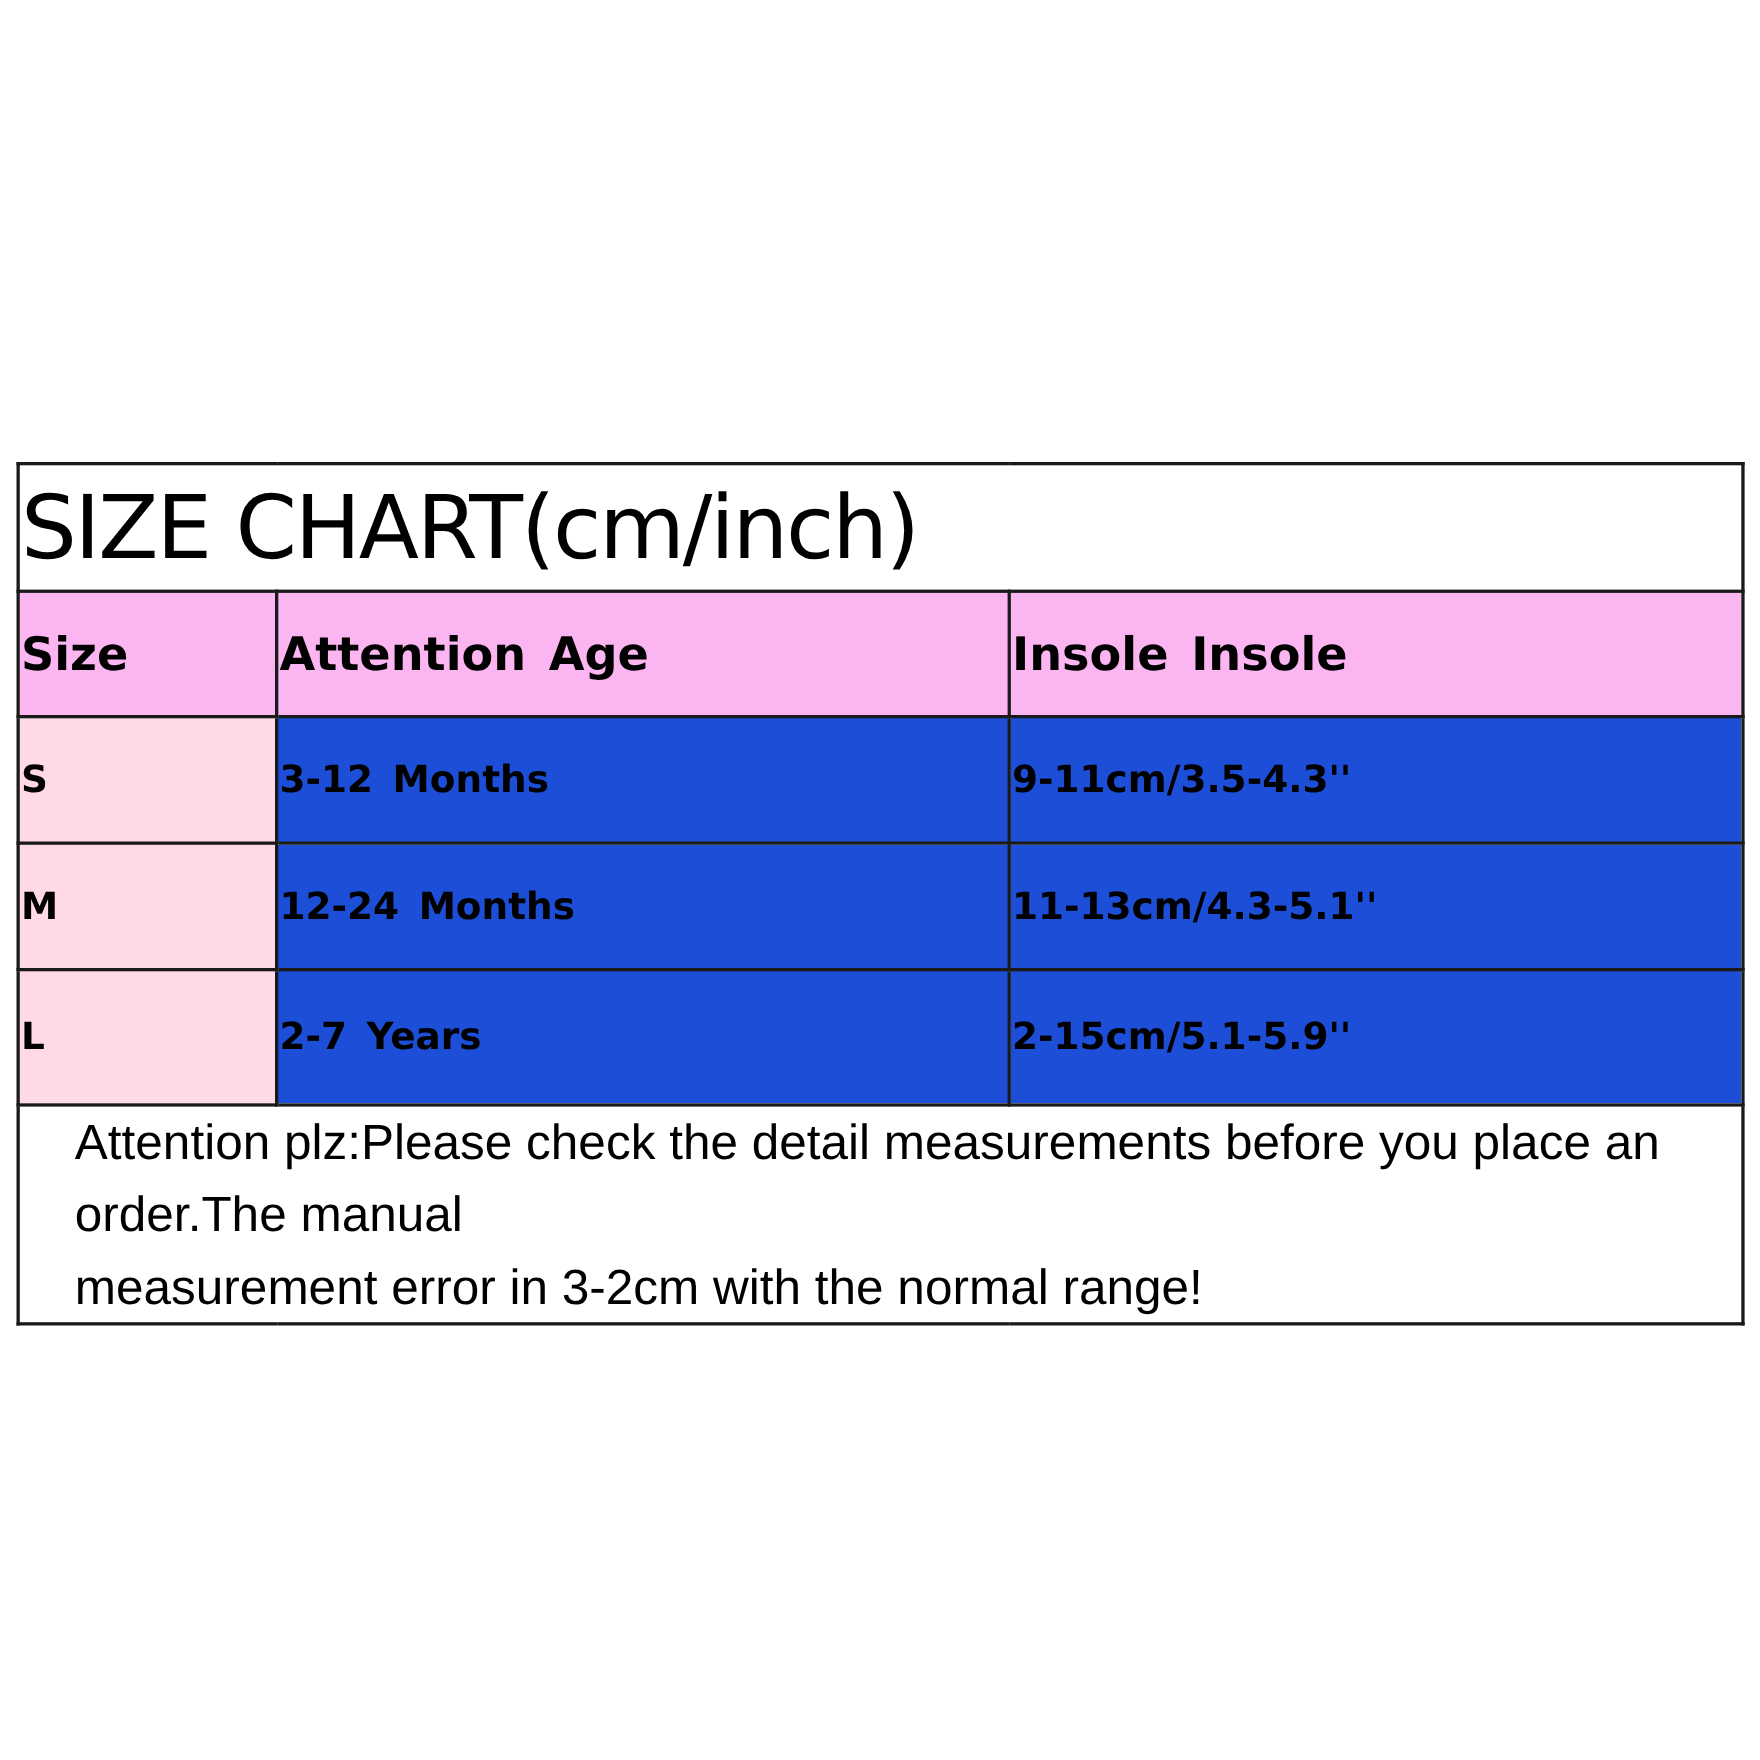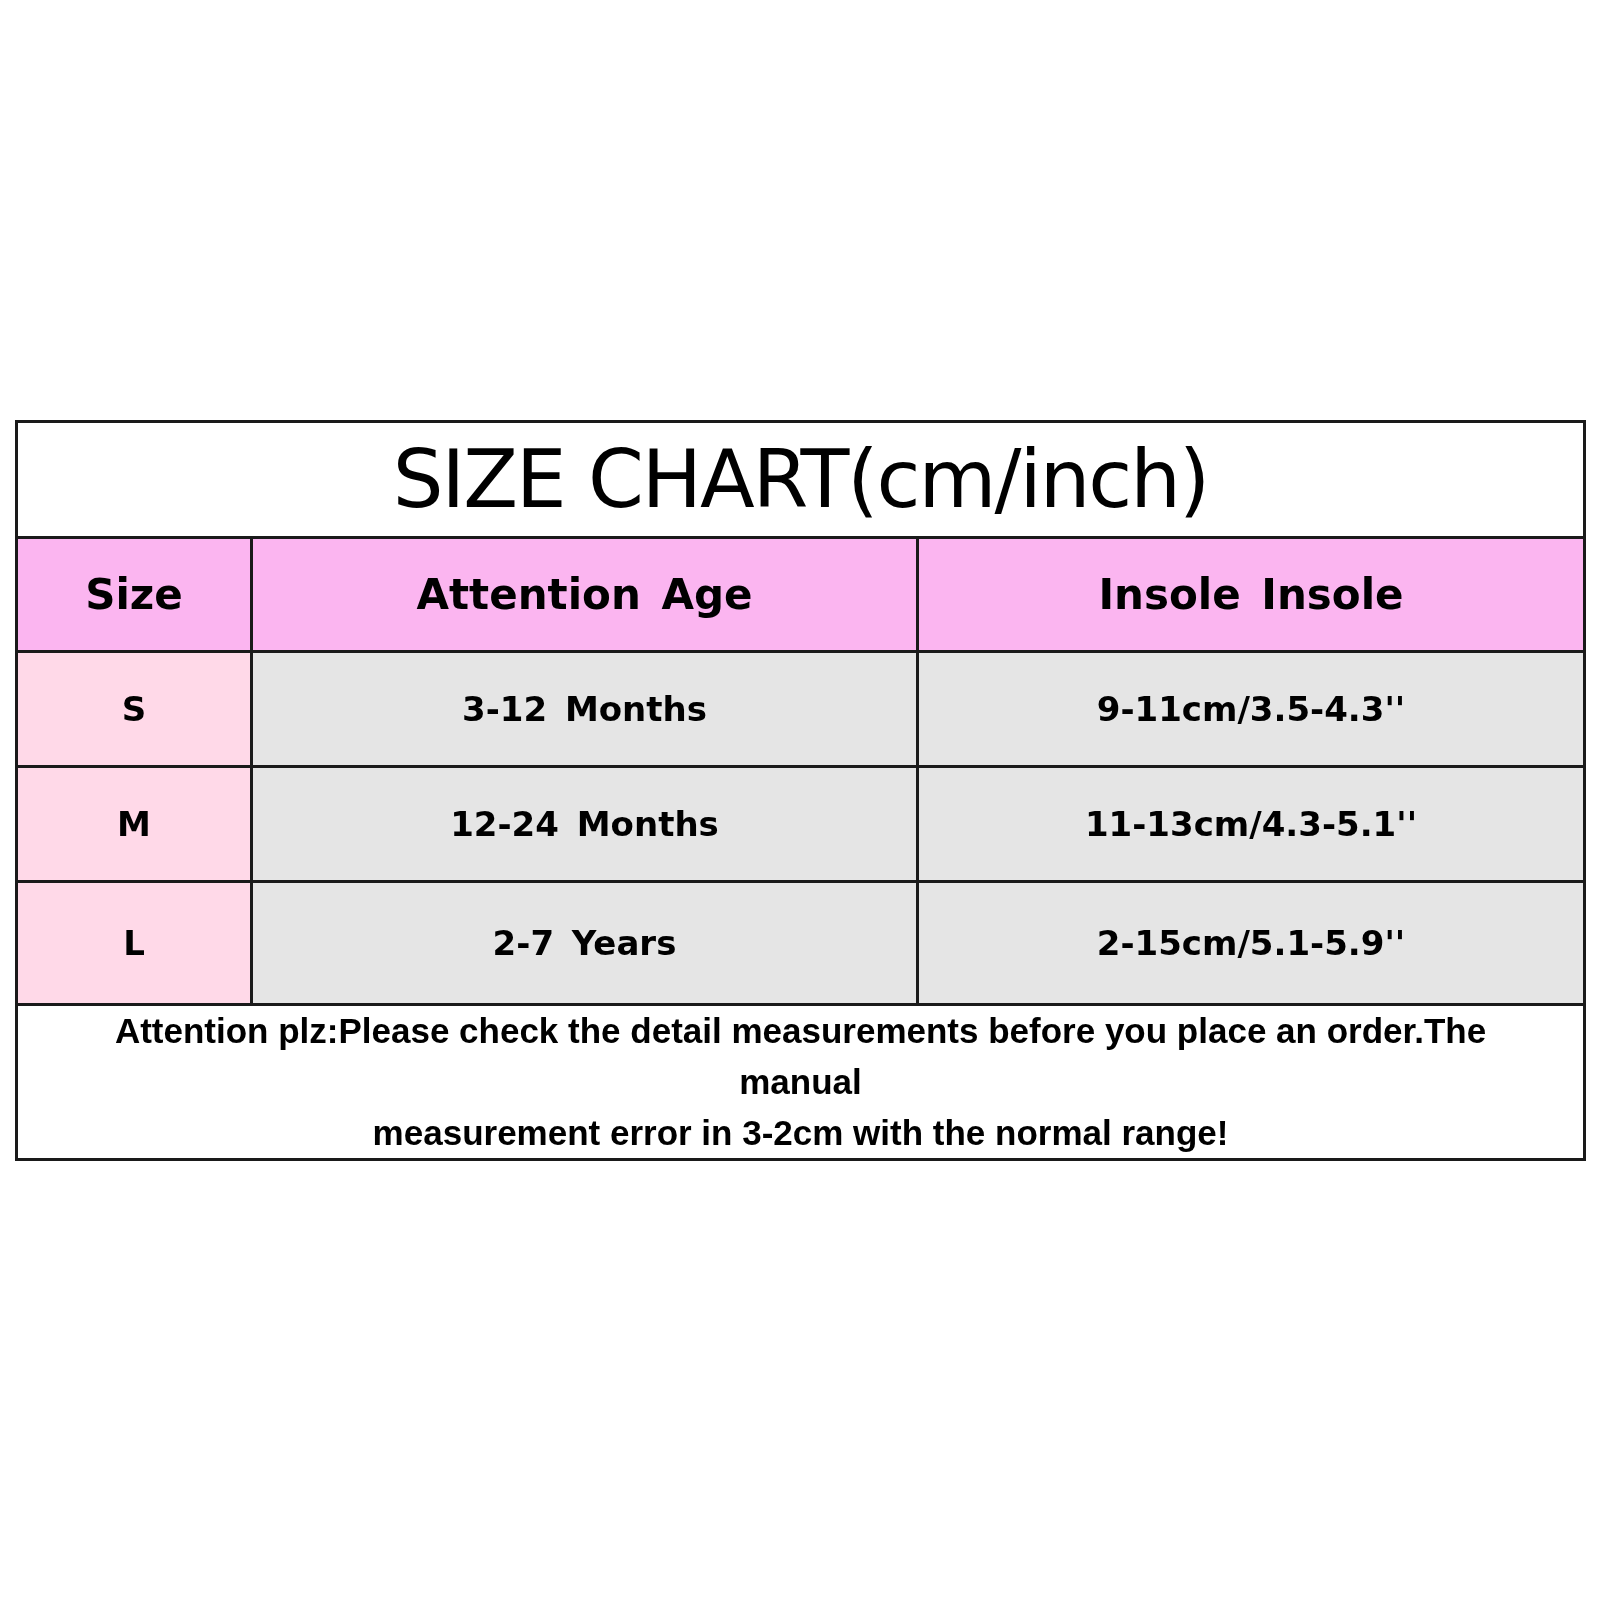--- a/index.html
+++ b/index.html
@@ -17,60 +17,59 @@
   .size-table {
     position: absolute;
     left: 15px;
     top: 420px;
     width: 1568px;
     border-collapse: collapse;
     table-layout: fixed;
   }
   .size-table td {
     border: 3px solid #1a1a1a;
-    text-align: center;
     vertical-align: middle;
     overflow: hidden;
   }
   .title-row td {
     height: 111px;
     background: #ffffff;
     font-size: 80px;
     font-weight: 500;
     letter-spacing: -2px;
     font-family: "DejaVu Sans", sans-serif;
   }
   .header-row td {
     height: 109px;
     background: #fbb5f0;
     font-size: 42px;
     font-weight: 700;
     word-spacing: 6px;
   }
   .data-row td {
     height: 110px;
-    background: #e5e5e5;
+    background: #1d4ed8;
     font-size: 34px;
     font-weight: 700;
     word-spacing: 6px;
   }
   .data-row td.size-cell {
     background: #ffd9e8;
   }
   .data-row.row-l td {
     height: 118px;
   }
   .note-row td {
     height: 143px;
     background: #ffffff;
     font-family: "Liberation Sans", sans-serif;
-    font-size: 35px;
-    font-weight: 700;
+    font-size: 45px;
+    font-weight: 400;
     line-height: 1.45;
-    padding: 0 40px;
+    padding: 0 50px;
   }
   .note-line {
     display: block;
   }
 </style>
 </head>
 <body>
 
 <table class="size-table">
   <colgroup>

